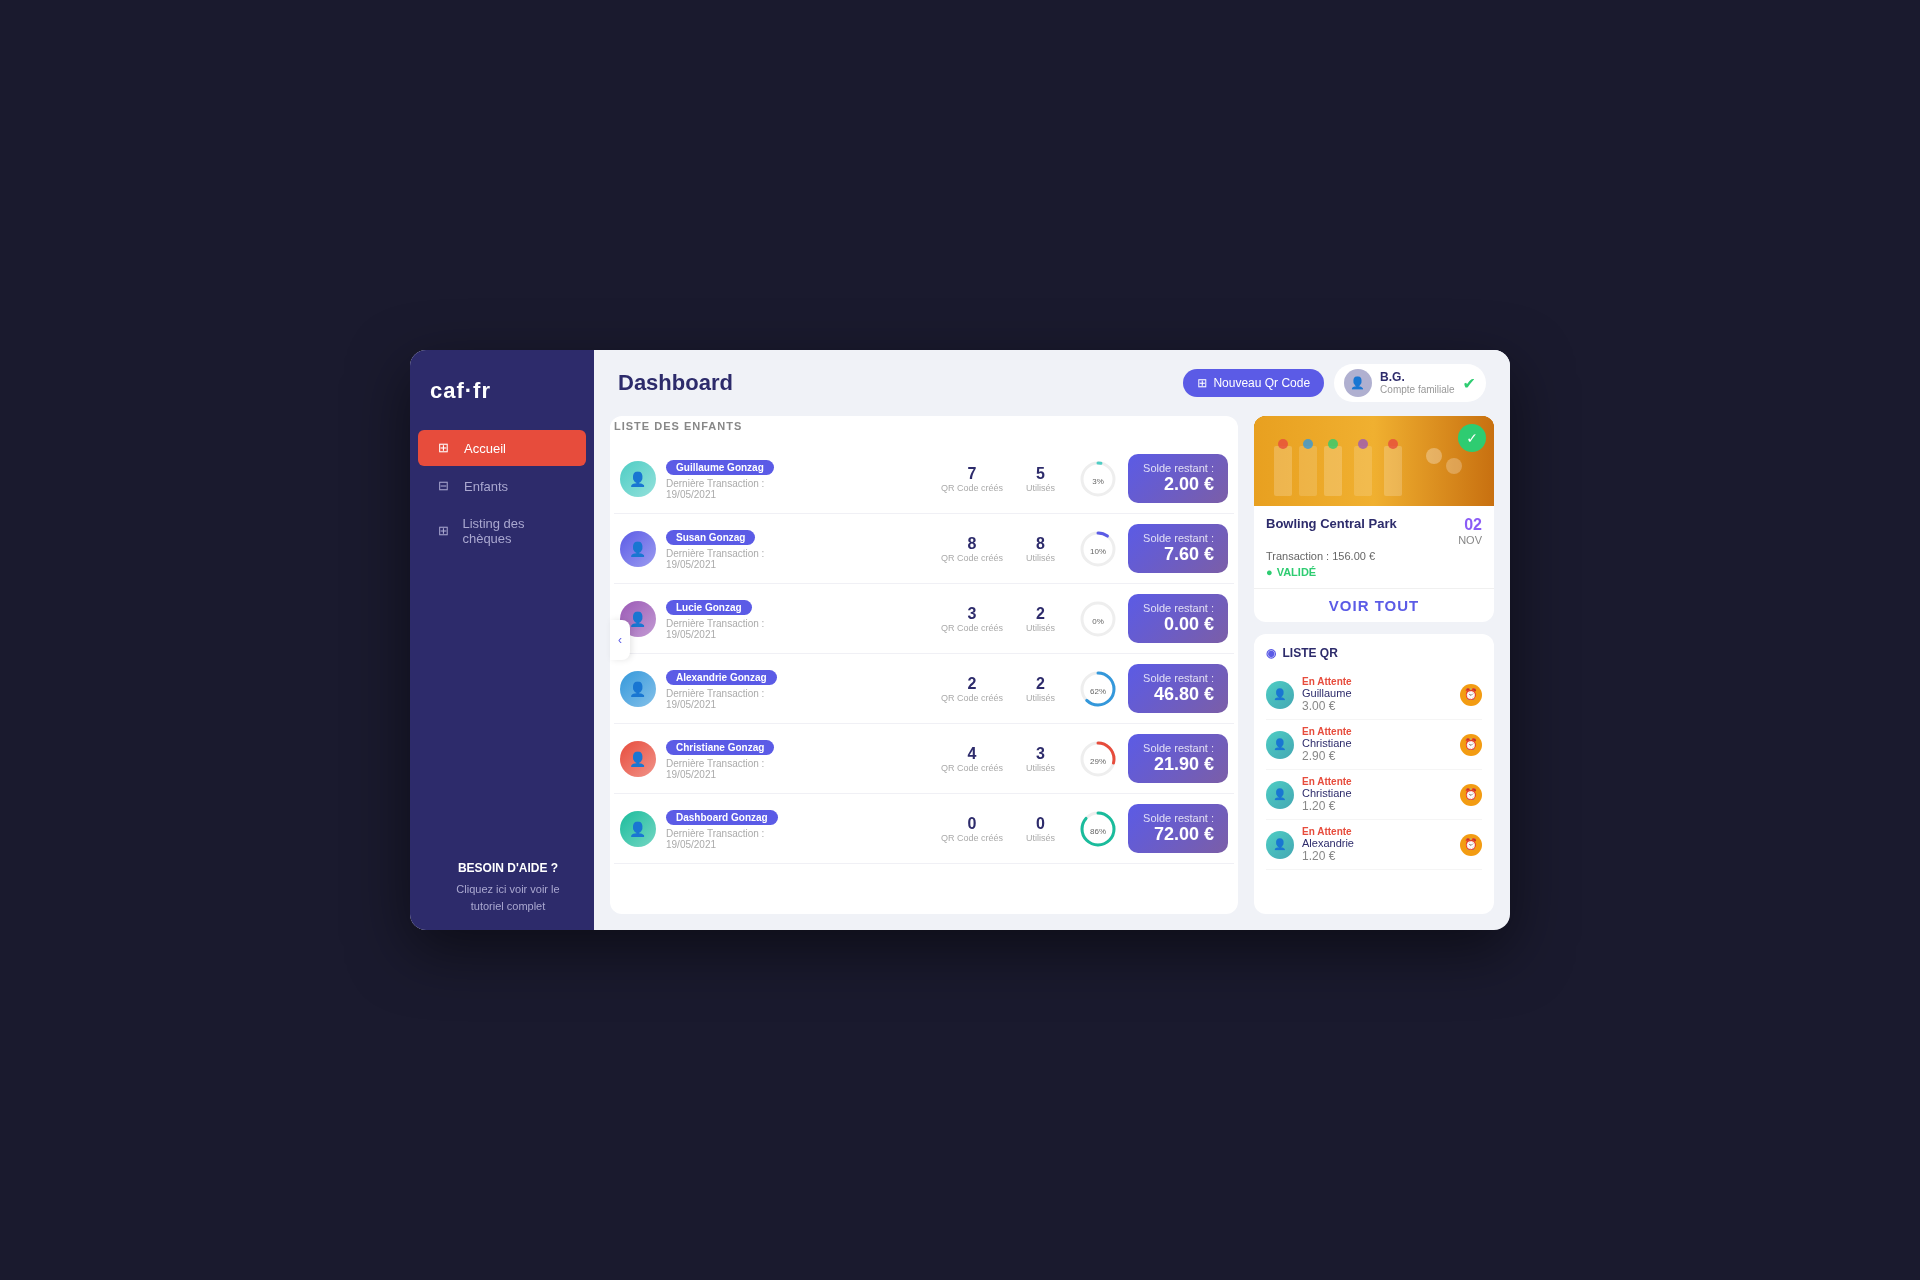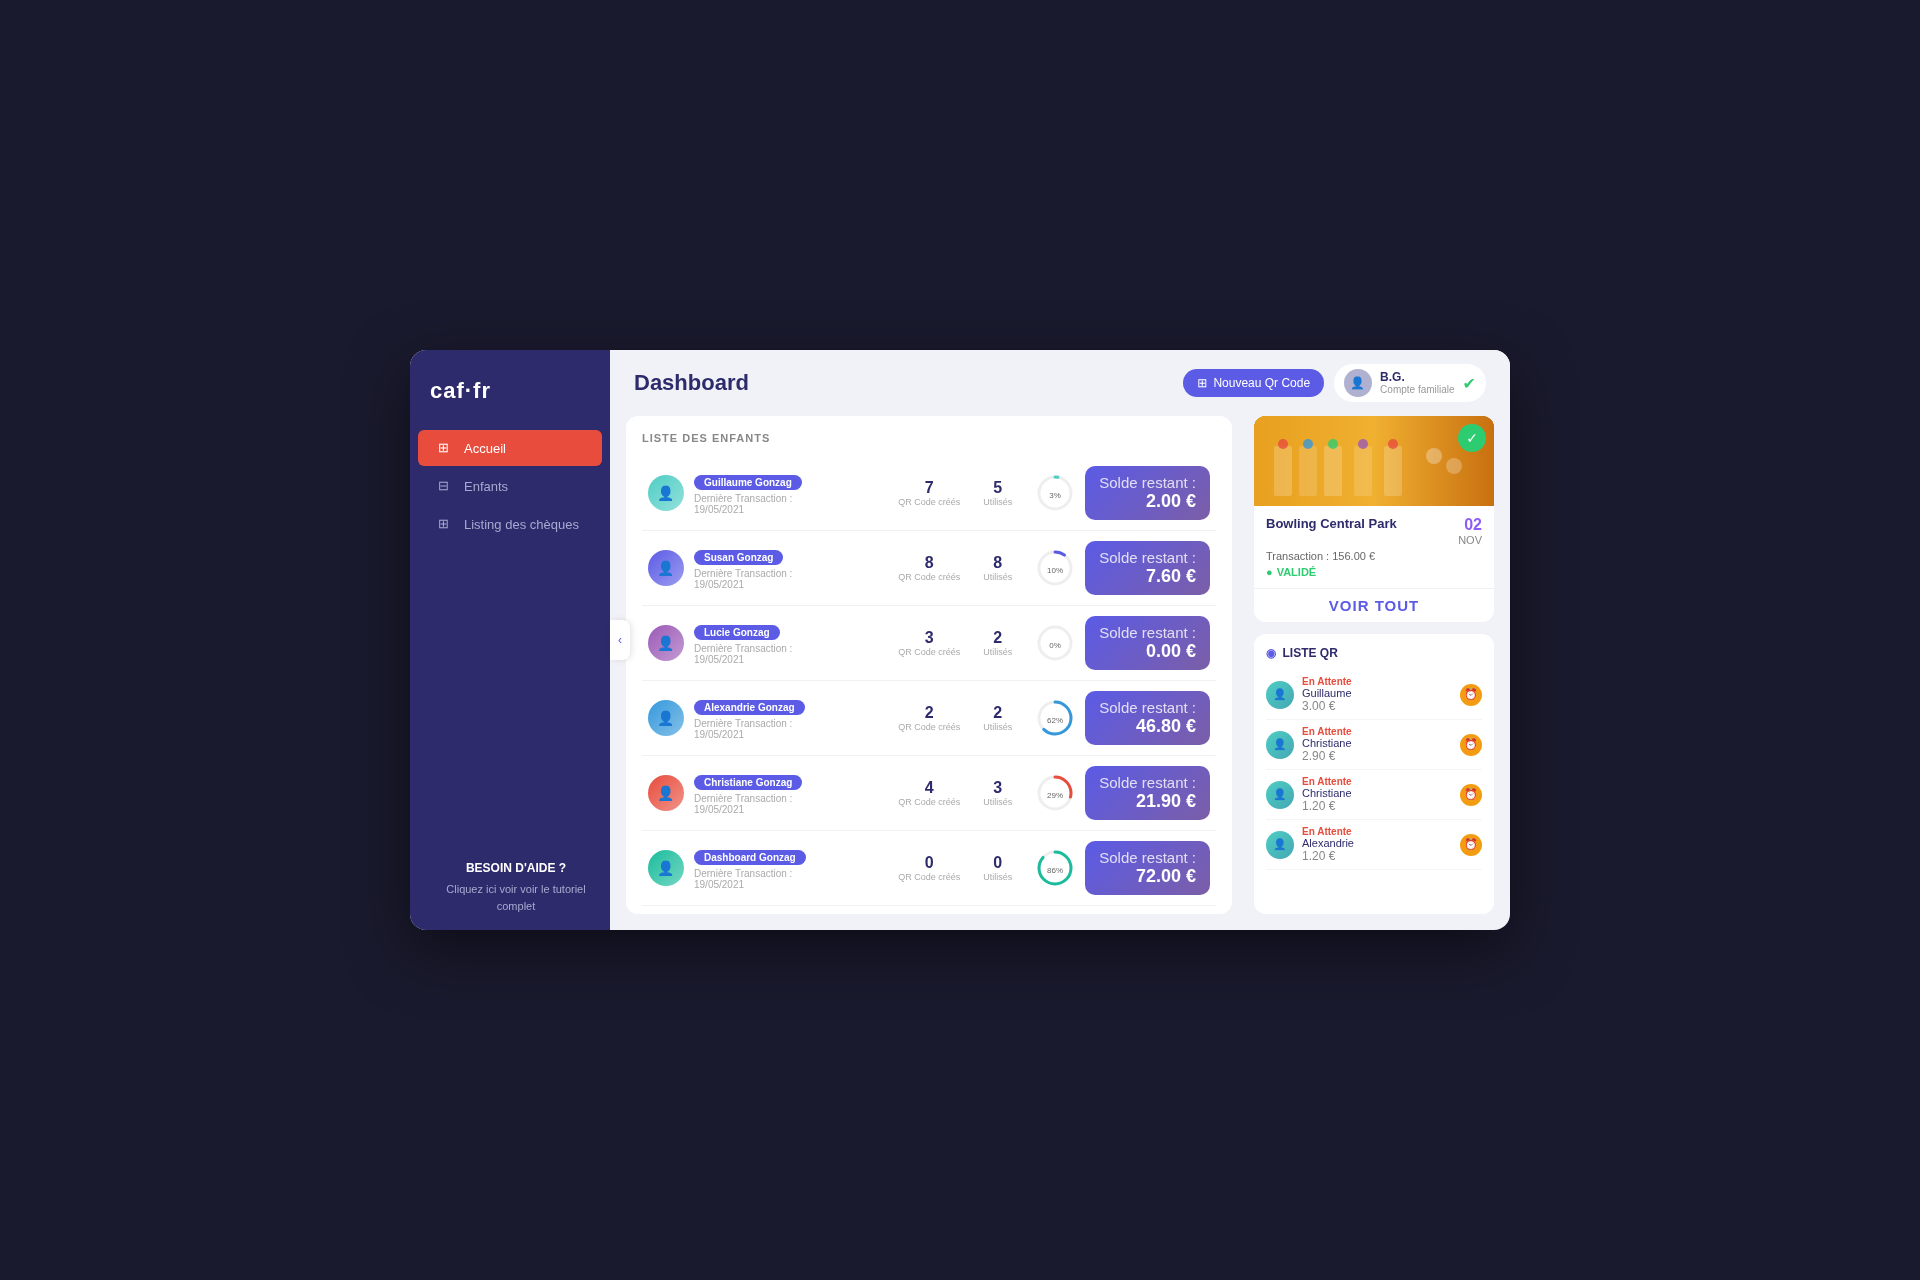--- a/index.html
+++ b/index.html
@@ -15,21 +15,21 @@
       width: 1100px;
       height: 580px;
       background: #f0f2f7;
       border-radius: 16px;
       overflow: hidden;
       display: flex;
       box-shadow: 0 20px 60px rgba(0,0,0,0.5);
     }
     
     .sidebar {
-      width: 200px;
+      width: 184px;
       background: #2d2b6b;
       display: flex;
       flex-direction: column;
       padding: 0;
       flex-shrink: 0;
     }
     .sidebar-logo {
       color: white;
       font-size: 22px;
       font-weight: 700;
@@ -140,22 +140,22 @@
       gap: 0;
       padding: 0 16px 16px;
       overflow: hidden;
     }
     
     .children-panel {
       flex: 1;
       background: white;
       border-radius: 12px;
       overflow-y: auto;
-      padding: 16px;
-      margin-right: 22px;
+      padding: 4px;
+      margin-right: 16px;
     }
     .children-panel::-webkit-scrollbar { width: 4px; }
     .children-panel::-webkit-scrollbar-thumb { background: #ddd; border-radius: 4px; }
     .panel-title {
       font-size: 11px;
       font-weight: 700;
       color: #888;
       letter-spacing: 1px;
       margin-bottom: 12px;
       text-transform: uppercase;
@@ -198,21 +198,21 @@
     .child-stat-num { font-size: 16px; font-weight: 700; color: #2d2b6b; }
     .child-stat-label { font-size: 9px; color: #aaa; }
     .child-balance {
       background: linear-gradient(135deg, #5b5be6, #7b5ea7);
       color: white;
       border-radius: 10px;
       padding: 8px 14px;
       text-align: right;
       min-width: 100px;
     }
-    .balance-label { font-size: 15px; opacity: 0.8; }
+    .balance-label { font-size: 11px; opacity: 0.8; }
     .balance-amount { font-size: 18px; font-weight: 700; }
     
     .right-panel {
       width: 240px;
       display: flex;
       flex-direction: column;
       gap: 12px;
       flex-shrink: 0;
     }
     .transaction-card {

